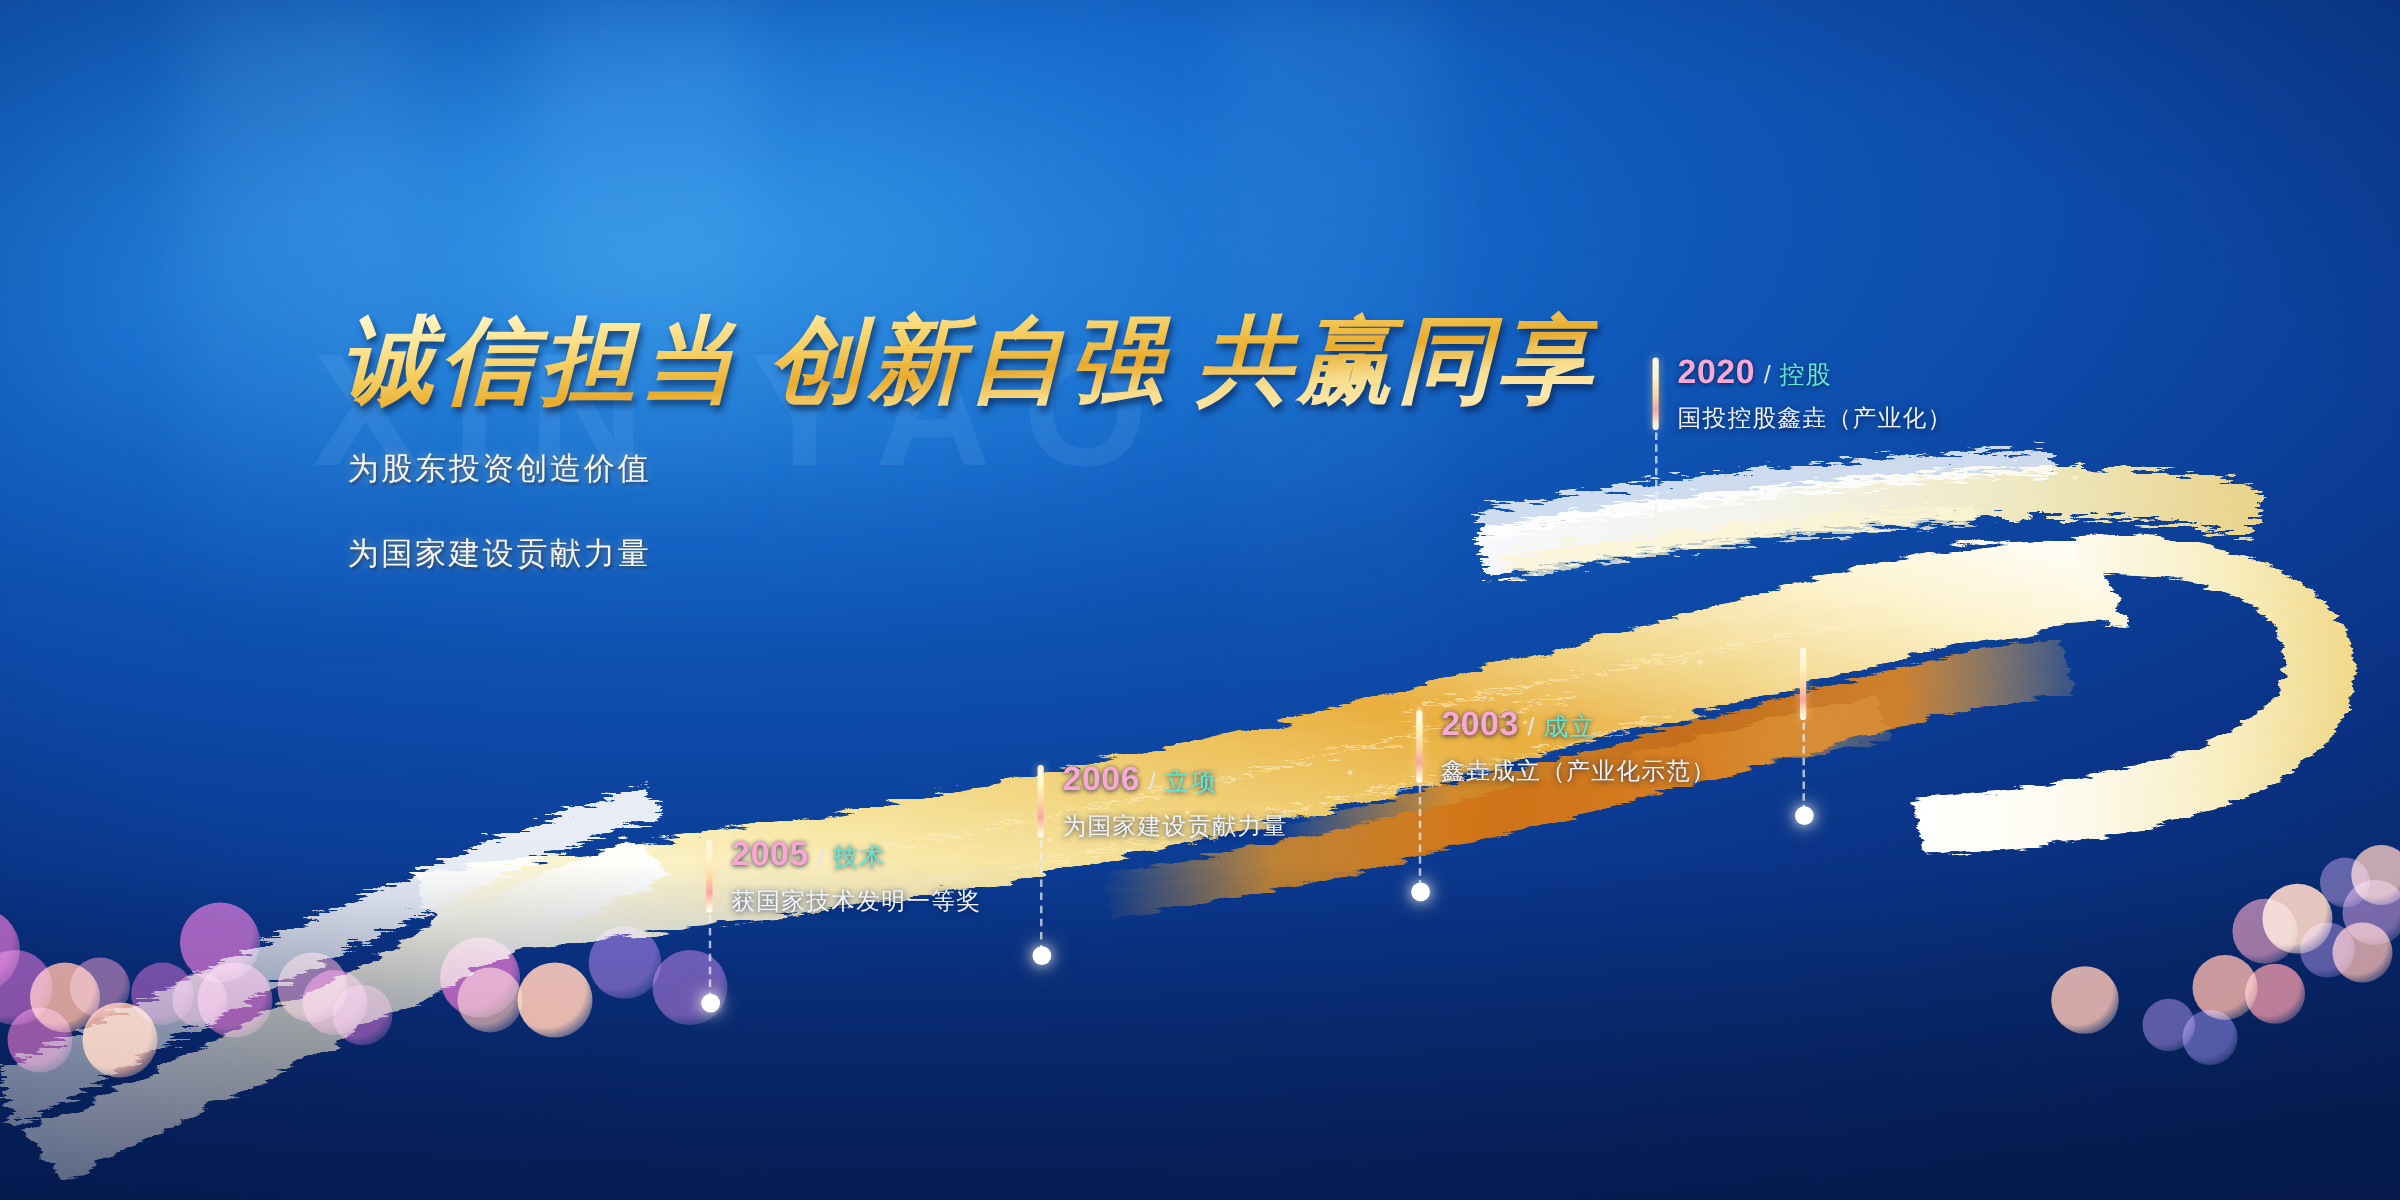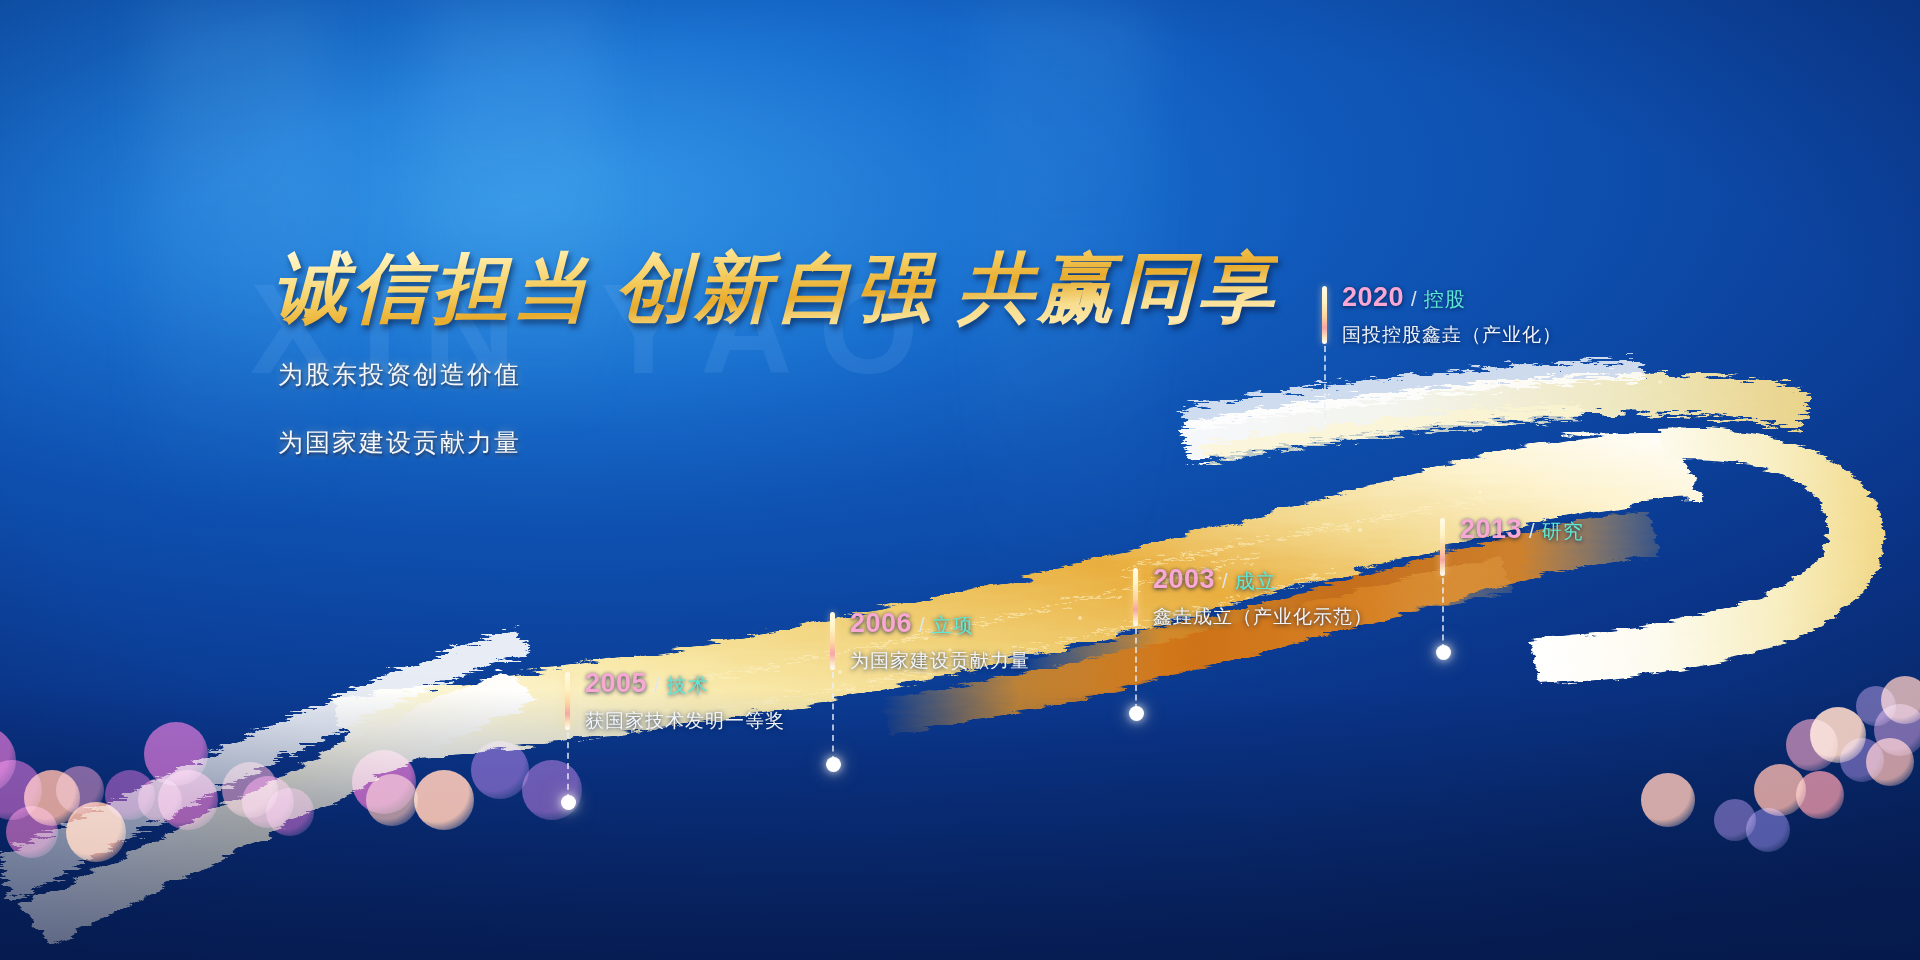--- a/index.html
+++ b/index.html
@@ -294,25 +294,20 @@
       </div>
       <div class="tl-desc">鑫垚成立（产业化示范）</div>
     </div>
   </div>
   <div class="tl-dash" style="left:1135px;top:628px;height:82px;"></div>
   <div class="tl-dot" style="left:1129px;top:706px;"></div>
 
   <div class="tl-item" style="left:1440px;top:518px;">
     <div class="tl-bar" style="height:58px;"></div>
     <div class="tl-text">
-      <div class="tl-year-row">
-        <span class="tl-year">2013</span>
-        <span class="tl-sep">/</span>
-        <span class="tl-kind">研究</span>
-      </div>
     </div>
   </div>
   <div class="tl-dash" style="left:1442px;top:578px;height:72px;"></div>
   <div class="tl-dot" style="left:1436px;top:645px;"></div>
 
   <div class="tl-item" style="left:1322px;top:286px;">
     <div class="tl-bar" style="height:58px;"></div>
     <div class="tl-text">
       <div class="tl-year-row">
         <span class="tl-year">2020</span>

